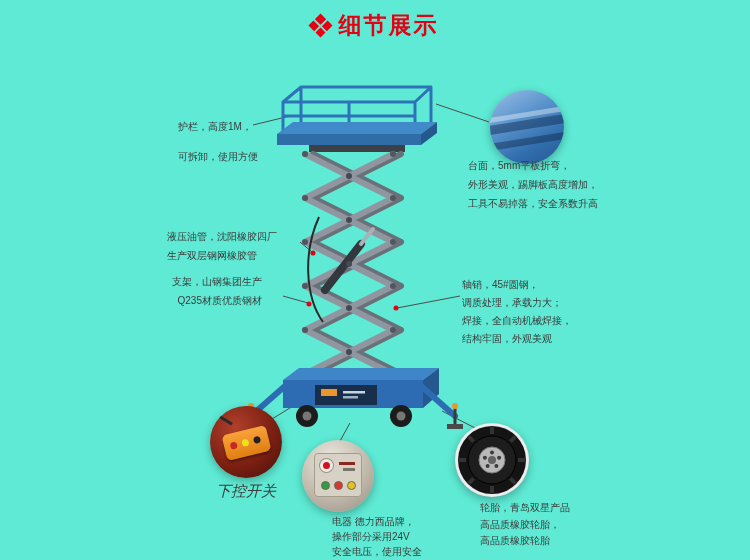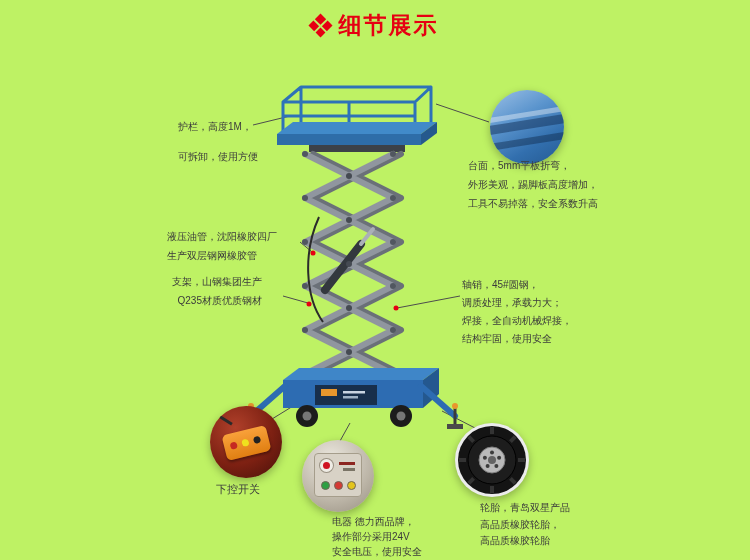--- a/index.html
+++ b/index.html
@@ -1,18 +1,18 @@
 <!DOCTYPE html>
 <html><head>
 <meta charset="utf-8">
 <style>
   *{margin:0;padding:0;box-sizing:border-box;}
   html,body{background:#fff;}
   body{font-family:"Liberation Sans","DejaVu Sans",sans-serif;}
-  .canvas{position:relative;width:750px;height:560px;background:#bef264;overflow:hidden;}
+  .canvas{position:relative;width:750px;height:560px;background:#5eead4;overflow:hidden;}
 
   
   .title-row{position:absolute;top:10px;left:0;right:0;display:flex;justify-content:center;align-items:center;gap:10px;}
   .diamond{width:17px;height:17px;transform:rotate(45deg);display:grid;grid-template-columns:1fr 1fr;grid-template-rows:1fr 1fr;gap:2px;flex:0 0 auto;}
   .diamond i{background:#e60012;display:block;}
   .title{font-size:23px;font-weight:bold;color:#e60012;letter-spacing:2px;}
 
   .leaders{position:absolute;left:0;top:0;pointer-events:none;}
   .lift{position:absolute;left:225px;top:82px;}
 
@@ -46,21 +46,21 @@
   
   .ann{position:absolute;color:#3b3b3b;font-size:10px;white-space:nowrap;}
   .ann div{line-height:19px;}
   #ann-guardrail{left:178px;top:112px;}
   #ann-guardrail div{line-height:30px;}
   #ann-platform{left:468px;top:156px;}
   #ann-hydraulic{left:167px;top:227px;}
   #ann-frame{left:172px;top:272px;text-align:right;}
   #ann-pin{left:462px;top:276px;}
   #ann-pin div{line-height:18px;}
-  #ann-lower{left:216px;top:482px;font-size:11px;}
+  #ann-lower{left:216px;top:482px;font-size:15px;font-style:italic;}
   #ann-electric{left:288px;top:514px;}
   #ann-electric div{line-height:15px;margin-left:44px;}
   #ann-tire{left:467px;top:500px;margin-left:13px;}
   #ann-tire div{line-height:16.5px;}
 </style>
 </head>
 <body>
 
 <div class="canvas">
 
@@ -226,21 +226,21 @@
 
   <div class="ann" id="ann-frame">
     <div>支架，山钢集团生产</div>
     <div>Q235材质优质钢材</div>
   </div>
 
   <div class="ann" id="ann-pin">
     <div>轴销，45#圆钢，</div>
     <div>调质处理，承载力大；</div>
     <div>焊接，全自动机械焊接，</div>
-    <div>结构牢固，使用安全</div>
+    <div>结构牢固，外观美观</div>
   </div>
 
   <div class="ann" id="ann-lower">下控开关</div>
 
   <div class="ann" id="ann-electric">
     <div>电器 德力西品牌，</div>
     <div>操作部分采用24V</div>
     <div>安全电压，使用安全</div>
   </div>
 

